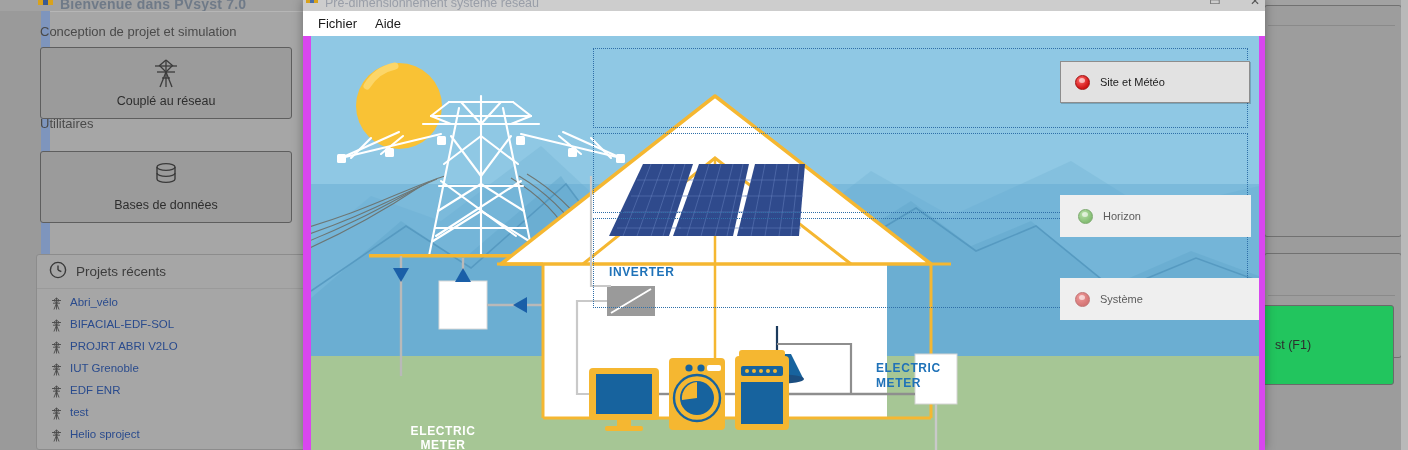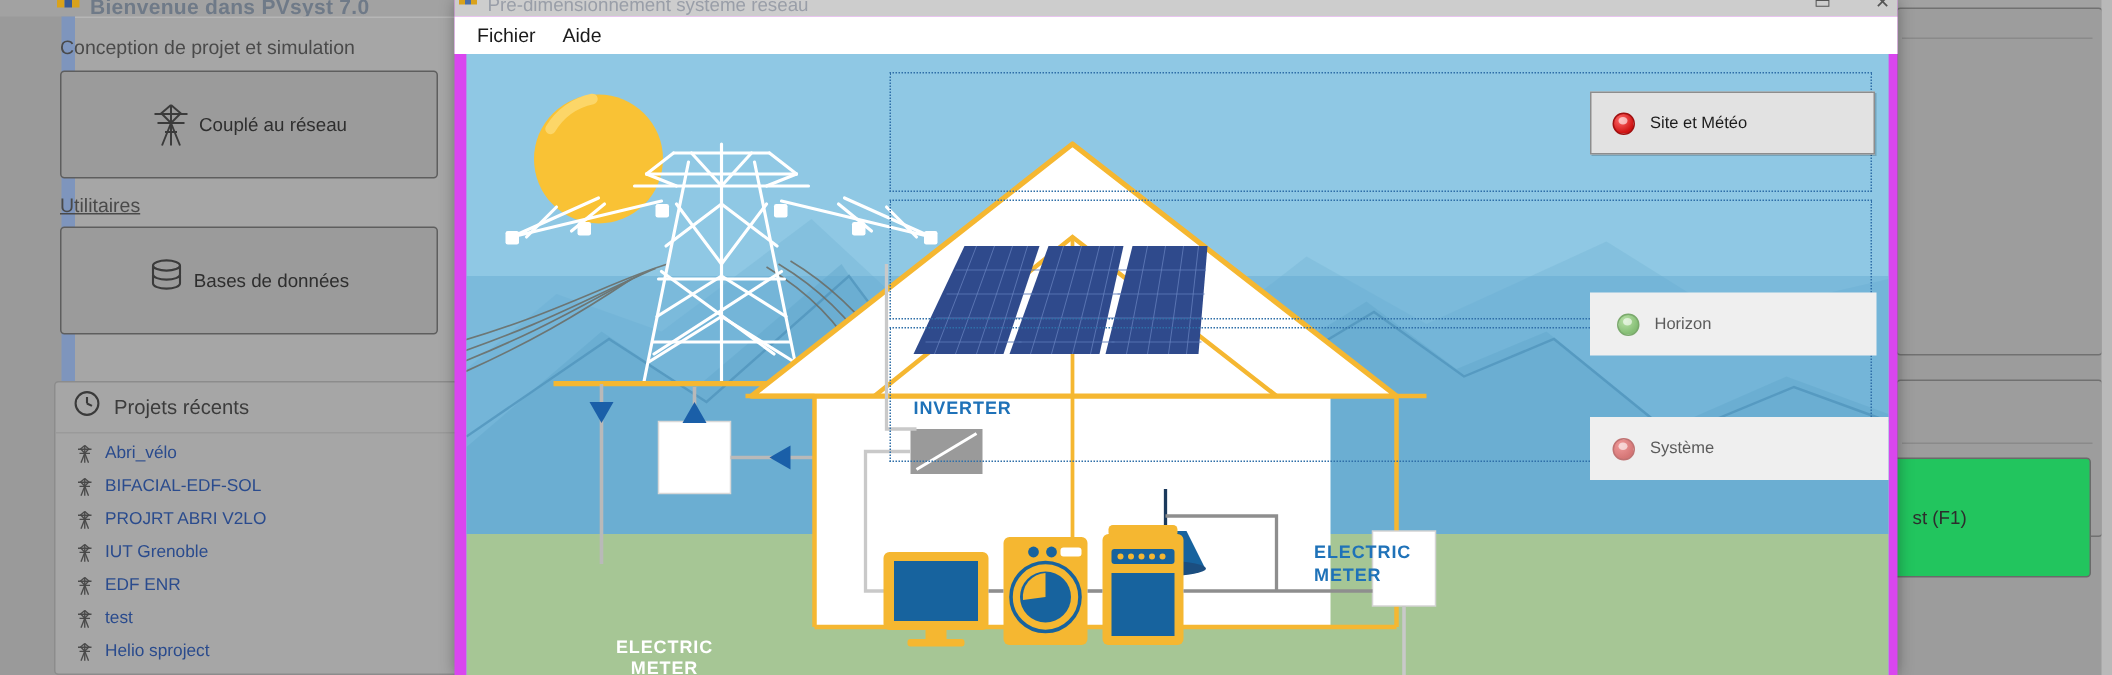--- a/index.html
+++ b/index.html
@@ -40,21 +40,21 @@
     position:absolute; left:50px; top:11px; width:255px; height:1px;
     background:#b6b6b6;
   }
 
   .sec-label{
     position:absolute; font-size:13px; color:#4a4a4a; white-space:nowrap;
   }
   .big-btn{
     position:absolute; background:#9b9b9b;
     border:1px solid #5e5e5e; border-radius:3px;
-    display:flex; flex-direction:row; align-items:center; justify-content:center;
+    display:flex; flex-direction:column; align-items:center; justify-content:center;
     gap:6px;
   }
   .big-btn .lbl{ font-size:12.5px; color:#2e2e2e; }
 
   #recent-card{
     position:absolute; left:36px; top:254px; width:270px; height:196px;
     background:#a6a6a6; border:1px solid #8c8c8c; border-radius:3px;
   }
   #recent-header{
     position:absolute; left:0; top:0; width:100%; height:34px;
@@ -222,21 +222,21 @@
           <line x1="19" y1="8" x2="13" y2="14"></line>
           <line x1="13" y1="14" x2="7" y2="29"></line>
           <line x1="13" y1="14" x2="19" y2="29"></line>
           <line x1="9" y1="20" x2="17" y2="20"></line>
         </g>
       </svg>
     </span>
     <span class="lbl">Couplé au réseau</span>
   </div>
 
-  <div class="sec-label" style="left:40px; top:129px;text-decoration:underline;">Utilitaires</div>
+  <div class="sec-label" style="left:40px; top:116px;">Utilitaires</div>
 
   <div class="big-btn" style="left:40px; top:151px; width:252px; height:72px;">
     <span>
       <svg viewBox="0 0 24 26" width="24" height="26">
         <g stroke="#3b3b3b" stroke-width="1.4" fill="none">
           <ellipse cx="12" cy="5" rx="9" ry="3.4"></ellipse>
           <path d="M3 5v6c0 1.9 4 3.4 9 3.4s9-1.5 9-3.4V5"></path>
           <path d="M3 11v6c0 1.9 4 3.4 9 3.4s9-1.5 9-3.4v-6"></path>
         </g>
       </svg>

